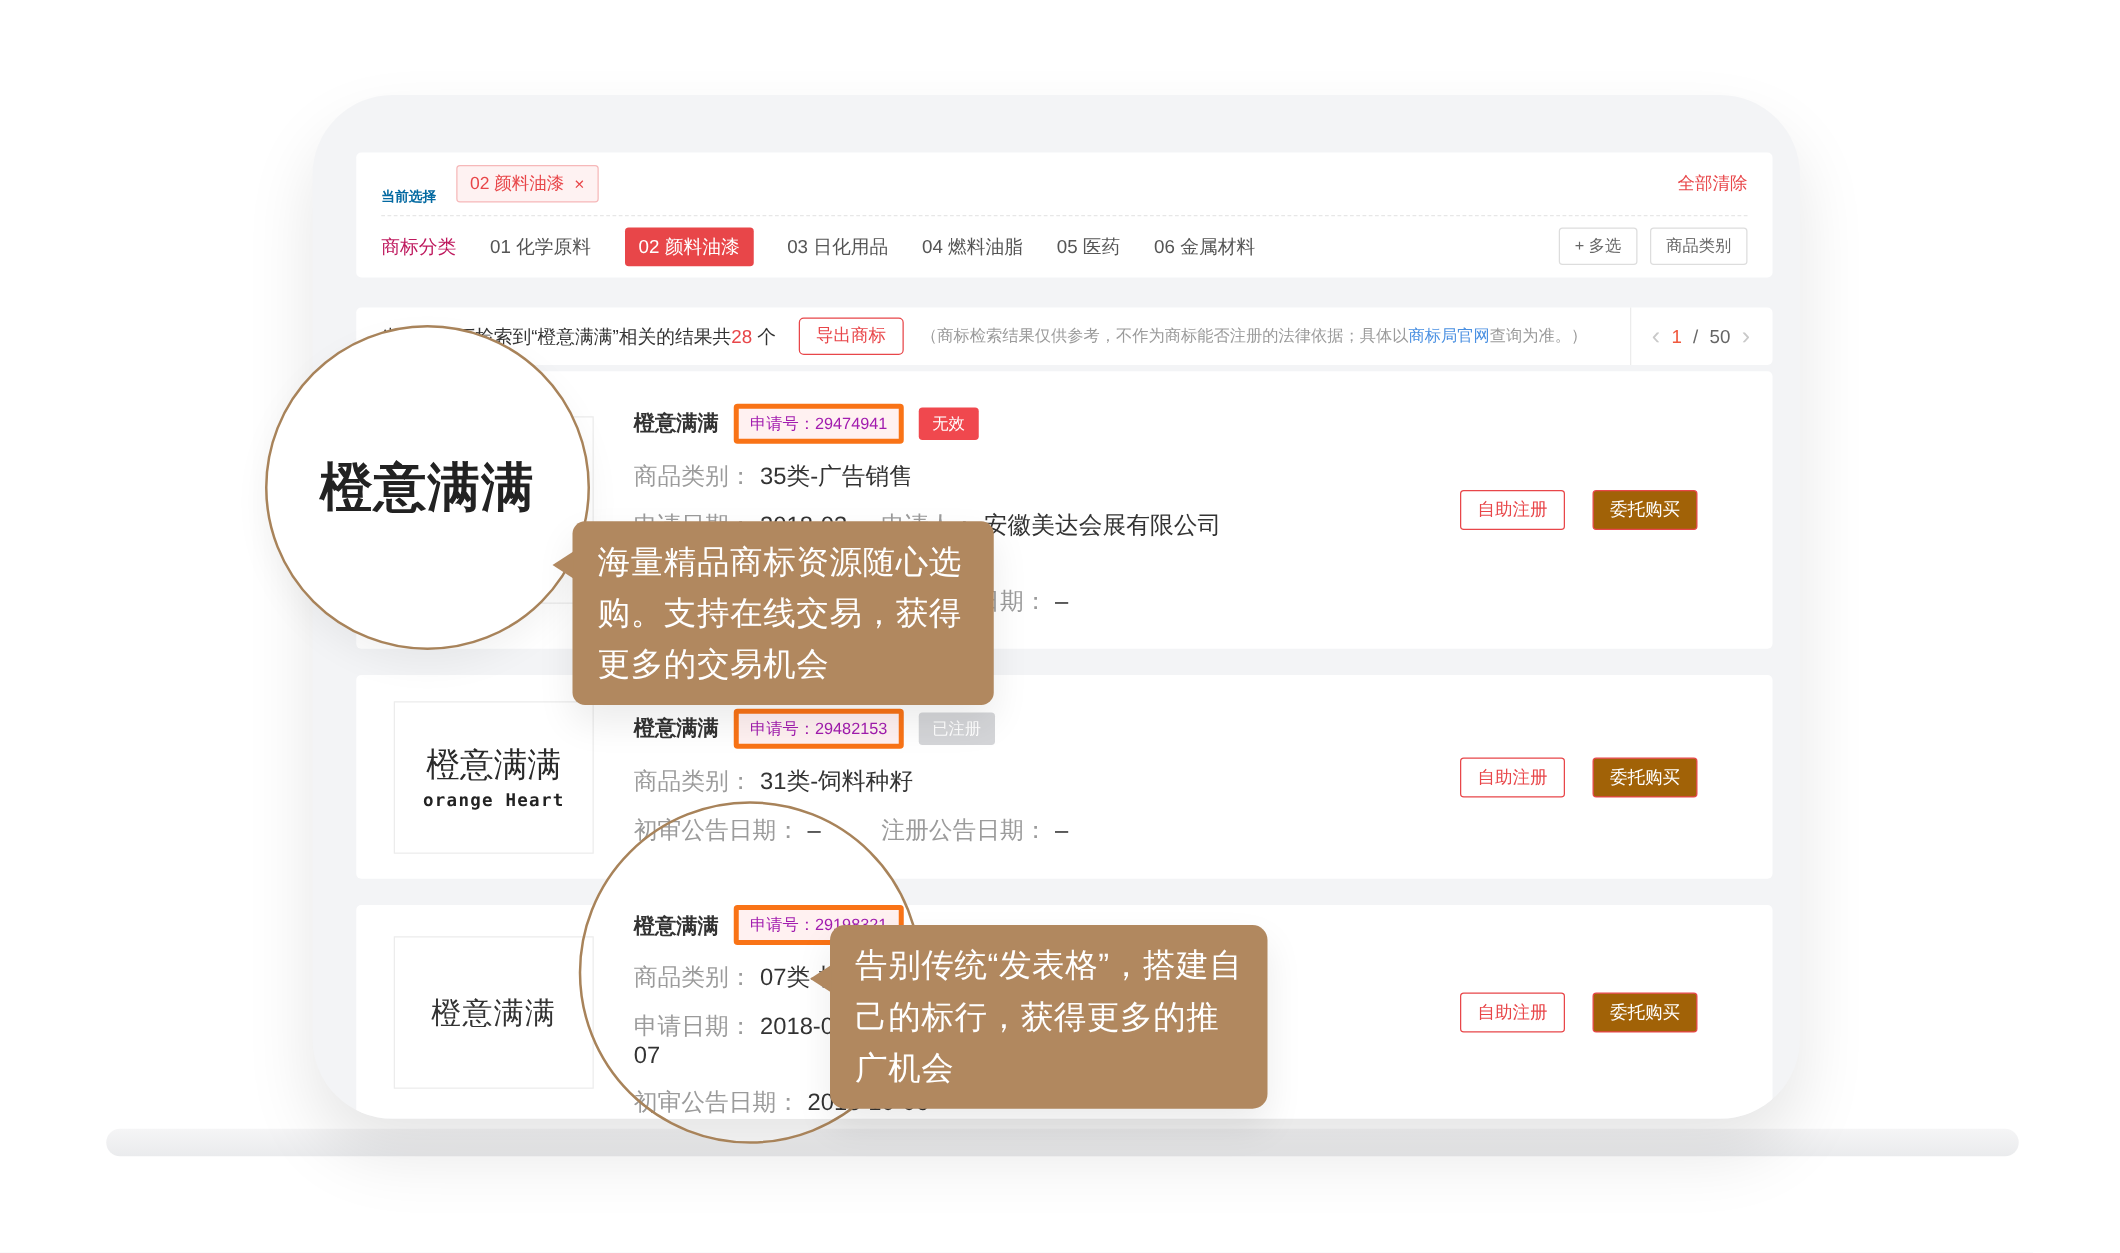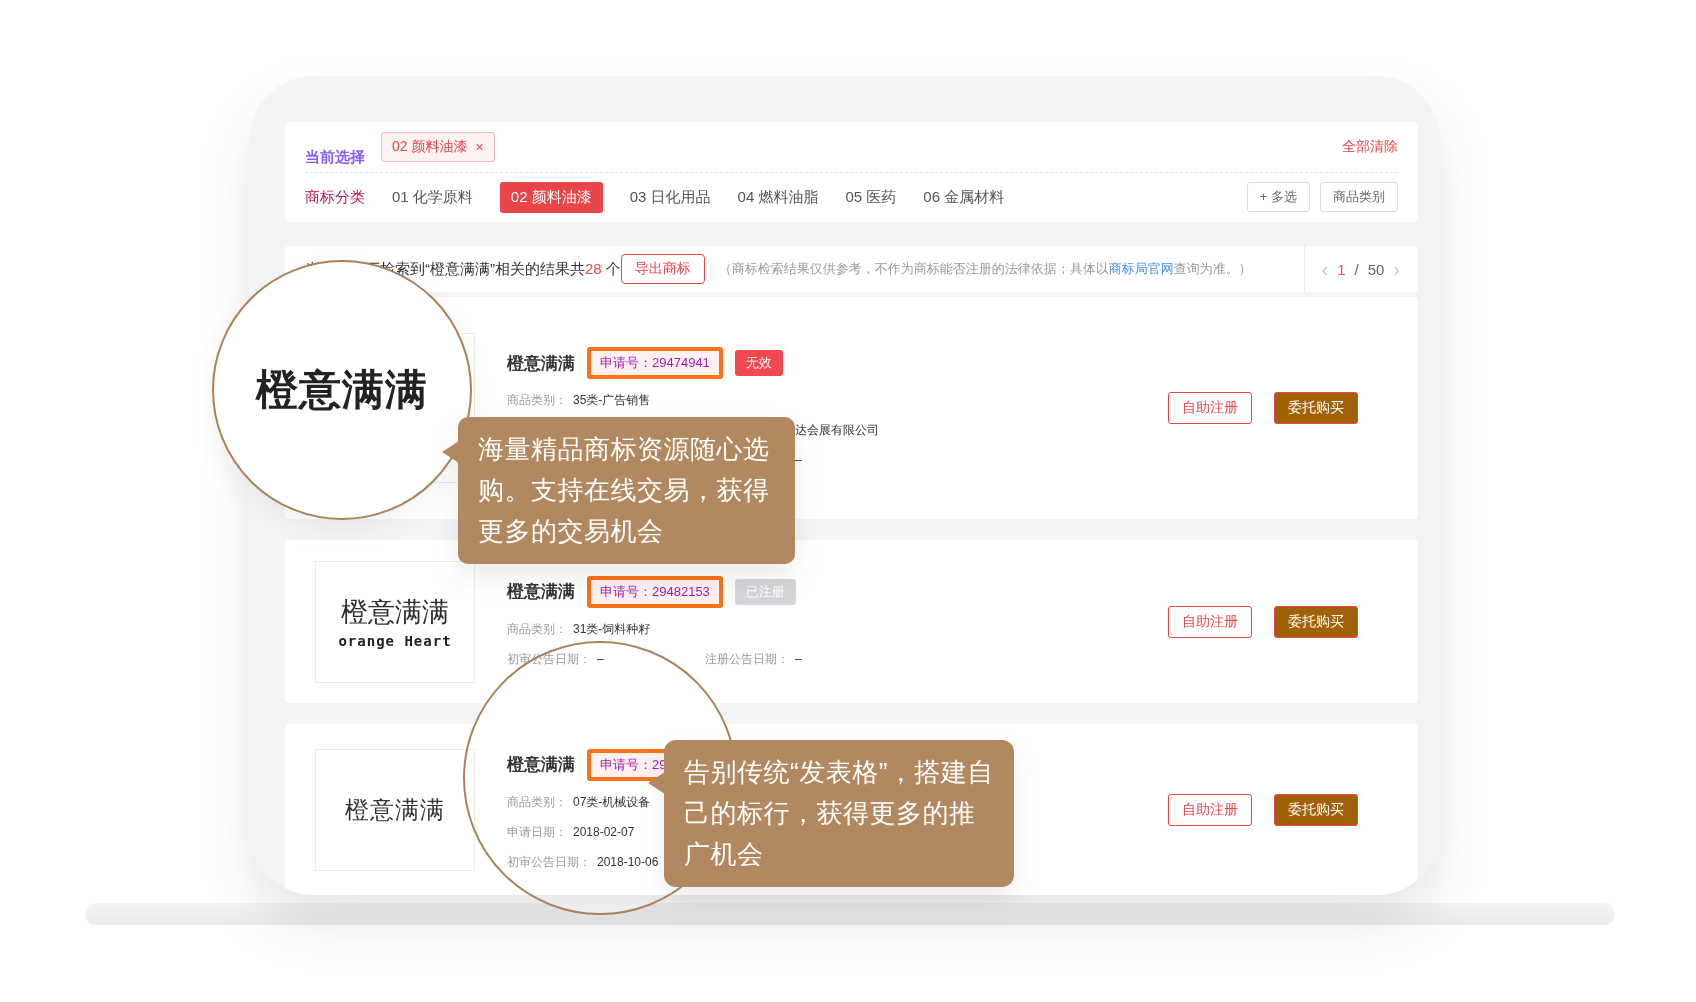--- a/index.html
+++ b/index.html
@@ -11,36 +11,36 @@
     background:linear-gradient(#f5f5f6,#eaebed);z-index:0;}
   .fill2-page{position:absolute;left:463px;top:641px;width:274px;height:274px;border-radius:50%;background:#fff;z-index:1;}
   .screen-card{position:absolute;left:250px;top:76px;width:1190px;height:819px;background:#f3f4f6;
     border-radius:64px;box-shadow:0 28px 55px rgba(0,0,0,.10);overflow:hidden;z-index:2;}
   .fill2-card{position:absolute;left:213px;top:565px;width:274px;height:274px;border-radius:50%;background:#fff;z-index:0;}
 
   
   .panel{position:relative;z-index:1;margin-left:35px;width:1133px;background:#fff;border-radius:4px;box-sizing:border-box;}
   .filter-panel{margin-top:46px;height:100px;padding:0 20px;}
   .row-a{height:50px;display:flex;align-items:center;gap:16px;}
-  .lbl-strong{font-size:15px;font-weight:bold;color:#8b5cf6;margin-top:21px;}
+  .lbl-strong{font-size:11px;font-weight:bold;color:#0369a1;margin-top:21px;}
   .sel-tag{display:inline-flex;align-items:center;gap:8px;font-size:14px;color:#e84649;background:#fef2f2;
     border:1px solid #f6b8b9;border-radius:3px;padding:5px 10px;cursor:pointer;}
   .tag-x{font-size:14px;color:#e84649;}
   .clear-all{margin-left:auto;font-size:14px;color:#e84649;cursor:pointer;text-decoration:none;}
   .dashed{border-top:1px dashed #e7e7e7;}
   .row-b{height:48px;display:flex;align-items:center;gap:27px;font-size:15px;color:#555;}
   .lbl-gray{color:#be185d;}
   .cat{cursor:pointer;white-space:nowrap;}
   .cat.selected{background:#e84649;color:#fff;padding:6px 11px;border-radius:3px;}
   .rb-btns{margin-left:auto;display:flex;gap:10px;}
   .ghost-btn{font-size:13px;color:#666;background:#fff;border:1px solid #ddd;border-radius:3px;padding:5px 12px;cursor:pointer;font-family:inherit;}
 
   .header-bar{margin-top:24px;height:46px;display:flex;align-items:center;padding-left:20px;font-size:15px;color:#333;}
   .red{color:#e84649;}
-  .export-btn{color:#e84649;border:1px solid #e84649;background:#fff;border-radius:4px;
+  .export-btn{margin-left:18px;color:#e84649;border:1px solid #e84649;background:#fff;border-radius:4px;
     padding:5px 13px;font-size:14px;cursor:pointer;font-family:inherit;}
   .note{margin-left:14px;font-size:13px;color:#9b9b9b;white-space:nowrap;}
   .link{color:#4a90e2;cursor:pointer;text-decoration:none;}
   .pagination{margin-left:auto;height:100%;display:flex;align-items:center;gap:9px;border-left:1px solid #ececec;
     padding:0 18px 0 16px;font-size:15px;color:#666;}
   .pg-arrow{color:#c9c9c9;font-size:20px;line-height:1;cursor:pointer;}
   .pg-cur{color:#f0593e;}
 
   
   .result-row{display:flex;align-items:center;padding:0 60px 0 30px;}
@@ -56,21 +56,21 @@
   .thumb-sub{font-family:"DejaVu Sans Mono","Liberation Mono",monospace;font-size:14px;font-weight:bold;color:#222;
     margin-top:3px;letter-spacing:1px;}
   .t3{font-size:24px;color:#333;letter-spacing:1px;}
   .details{margin-left:32px;flex:1;}
   .title-line{display:flex;align-items:center;gap:12px;}
   .tm-name{font-size:17px;font-weight:bold;color:#333;}
   .appno-tag{font-size:13px;color:#a21caf;background:#fff1f1;border:4px solid #f97316;border-radius:3px;padding:3px 9px;text-align:right;}
   .status{font-size:13px;color:#fff;border-radius:3px;padding:4px 11px;}
   .status.invalid{background:#f0484e;}
   .status.registered{background:#d4d5d8;}
-  .f-line{margin-top:13px;font-size:12px;display:flex;}
+  .f-line{margin-top:13px;font-size:19px;display:flex;}
   .f.c1{width:198px;}
   .fl{color:#9b9b9b;}
   .fv{color:#333;margin-left:6px;}
   .actions{display:flex;gap:22px;}
   .btn-outline{background:#fff;color:#e84649;border:1px solid #e84649;border-radius:3px;padding:6px 13px;
     font-size:14px;cursor:pointer;font-family:inherit;white-space:nowrap;}
   .btn-solid{background:#a16207;color:#fff;border:1px solid #e84649;border-radius:3px;padding:6px 13px;
     font-size:14px;cursor:pointer;font-family:inherit;white-space:nowrap;}
 
   

